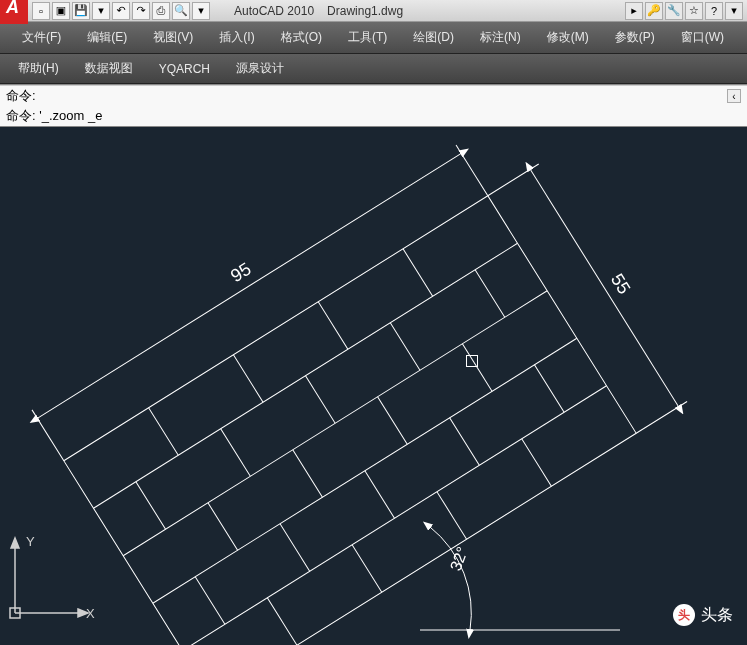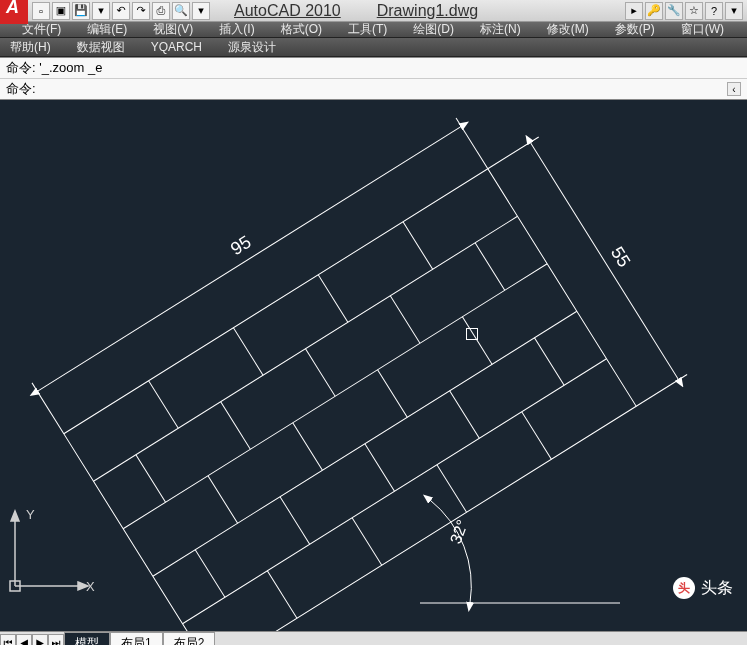--- a/index.html
+++ b/index.html
@@ -3,27 +3,27 @@
 <meta charset="utf-8">
 <style>
 * { margin: 0; padding: 0; box-sizing: border-box; font-family: "Microsoft YaHei", SimSun, sans-serif; }
 body { width: 747px; height: 645px; overflow: hidden; background: #c0c0c0; }
 
 .titlebar { height: 22px; background: linear-gradient(#e8e8e8,#d0d0d0); display: flex; align-items: center; border-bottom: 1px solid #999; }
 .app-logo { width: 28px; height: 28px; background: #d62323; position: relative; margin-top: -2px; }
 .app-logo:before { content:"A"; position:absolute; color:#fff; font-weight:bold; font-size:18px; left:6px; top:1px; font-style:italic;}
 .qat { display:flex; gap:2px; padding:0 4px; align-items:center; }
 .qat-btn { width:18px; height:18px; border:1px solid #aaa; background:#f4f4f4; display:flex; align-items:center; justify-content:center; font-size:11px; cursor:pointer;}
-.title-text { flex:1; display:flex; gap:36px; padding-left:20px; font-size:16px; color:#333;text-decoration:underline;}
+.title-text { flex:1; display:flex; gap:13px; padding-left:20px; font-size:12px; color:#333;}
 .title-right { display:flex; gap:2px; padding-right:4px;}
 .title-right .qat-btn { background:#e8e8e8; }
 
-.menubar { background: linear-gradient(#6a6a6a,#4a4a4a); height:16px; display:flex; align-items:center; padding:0 12px; gap:6px; border-bottom:1px solid #222;}
+.menubar { background: linear-gradient(#6a6a6a,#4a4a4a); height:32px; display:flex; align-items:center; padding:0 12px; gap:6px; border-bottom:1px solid #222;}
 .menu-item { color:#e8e8e8; font-size:12px; padding:2px 10px; cursor:pointer; white-space:nowrap;}
-.menubar2 { background: linear-gradient(#5e5e5e,#424242); height:19px; display:flex; align-items:center; padding:0 0; gap:6px; }
+.menubar2 { background: linear-gradient(#5e5e5e,#424242); height:30px; display:flex; align-items:center; padding:0 8px; gap:6px; }
 
 .cmdbar { background:#f8f8f8; border-top:1px solid #888; border-bottom:1px solid #888; font-family:SimSun,monospace; font-size:13px; }
 .cmd-line { padding:1px 6px; display:flex; align-items:center; }
 .cmd-line.bottom { border-top:1px solid #ccc; }
 .cmd-arrow { width:14px; height:14px; border:1px solid #aaa; margin-left:auto; font-size:10px; display:flex; align-items:center; justify-content:center; background:#eee;}
 
 .canvas-area { height: 531px; background:#1a2530; position:relative; overflow:hidden; }
 svg.drawing { position:absolute; inset:0; }
 .ucs { position:absolute; left:8px; bottom:28px; }
 
@@ -81,28 +81,28 @@
   <span class="menu-item">窗口(W)</span>
 </div>
 <div class="menubar menubar2">
   <span class="menu-item">帮助(H)</span>
   <span class="menu-item">数据视图</span>
   <span class="menu-item">YQARCH</span>
   <span class="menu-item">源泉设计</span>
 </div>
 
 <div class="cmdbar">
-  <div class="cmd-line">
-      <span>命令: '_.zoom _e</span>
-    </div>
   <div class="cmd-line bottom">
     <span>命令:</span>
     <span style="flex:1"><input type="text" style="border: none; background: transparent; width: 100%; font-family: inherit; font-size: inherit; outline: none; padding-left: 6px;"></span>
     <span class="cmd-arrow">‹</span>
   </div>
+  <div class="cmd-line">
+      <span>命令: '_.zoom _e</span>
+    </div>
 </div>
 
 <div class="canvas-area">
 <svg class="drawing" viewBox="0 0 747 531">
   <defs>
     <marker id="arr" markerWidth="10" markerHeight="8" refX="1" refY="4" orient="auto">
           <path d="M0,0 L10,4 L0,8 Z" fill="#fff"></path>
         </marker>
     <marker id="arrR" markerWidth="10" markerHeight="8" refX="9" refY="4" orient="auto">
           <path d="M10,0 L0,4 L10,8 Z" fill="#fff"></path>

